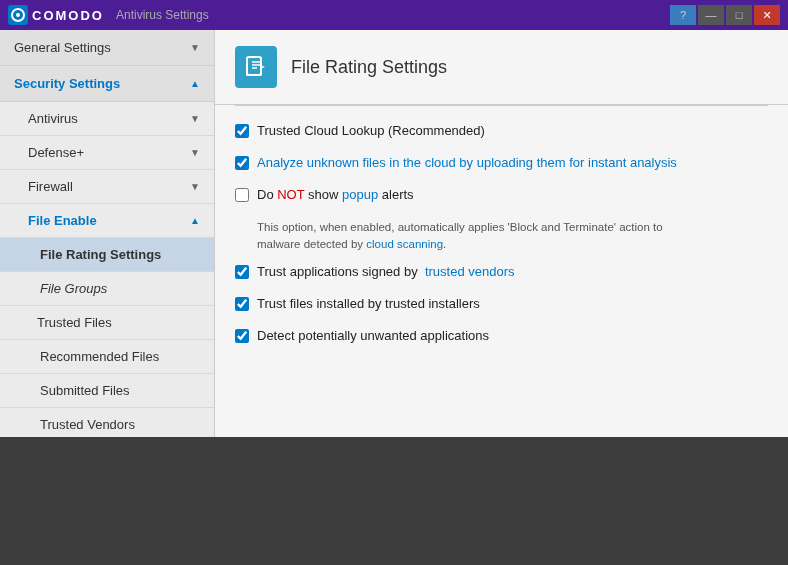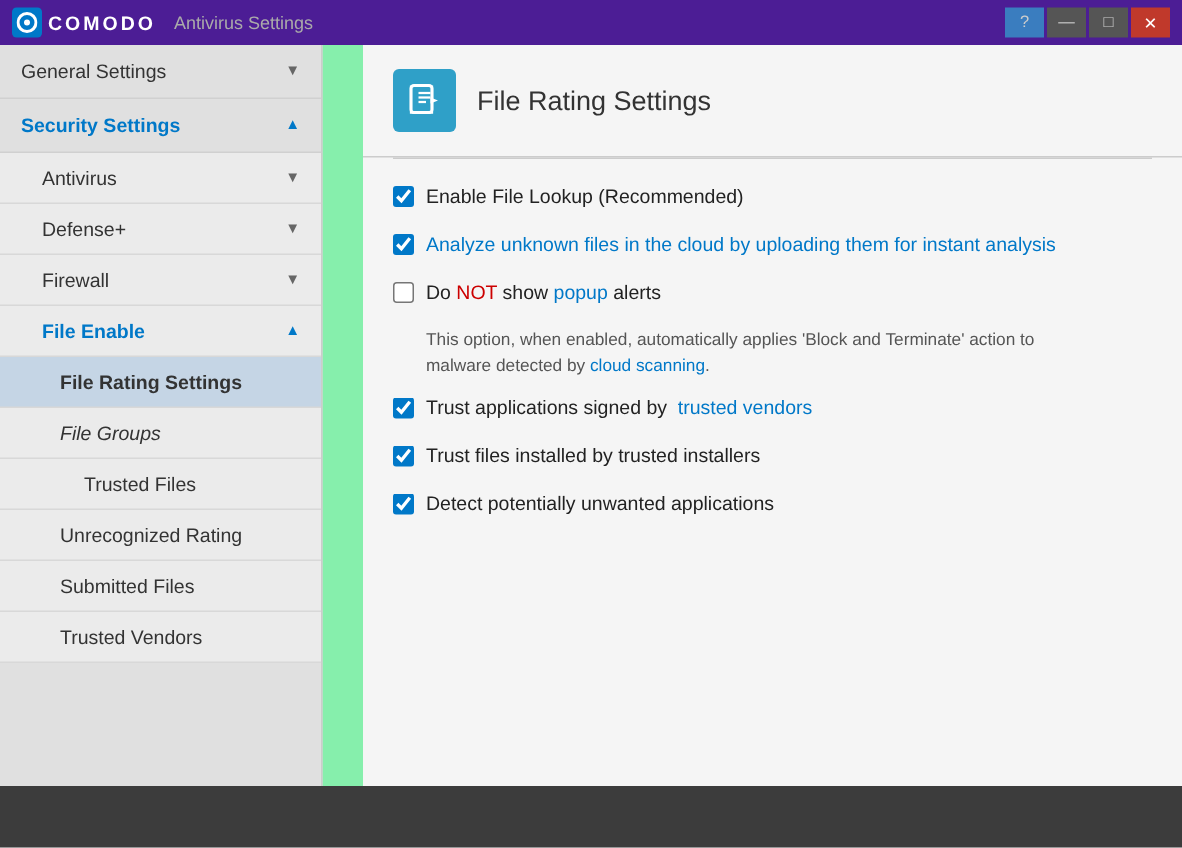--- a/index.html
+++ b/index.html
@@ -66,23 +66,22 @@
       display: flex;
       align-items: center;
       justify-content: center;
     }
     .titlebar-btn.close { background: #c0392b; color: white; }
     .titlebar-btn.help { background: #3a7dbf; }
 
     
     .main-container {
       display: flex;
-      height: 494px;
-      background: #86efac;
-      gap: 27px;
+      height: 407px;
+      background: #c2410c;
     }
 
     
     .sidebar {
       width: 215px;
       background: #e0e0e0;
       border-right: 1px solid #ccc;
       overflow-y: auto;
       flex-shrink: 0;
     }
@@ -261,26 +260,26 @@
     </div>
 
     <div class="sidebar-subitem active" style="padding-left:40px;">
       <span>File Rating Settings</span>
     </div>
 
     <div class="sidebar-subitem" style="padding-left:40px;font-style:italic;">
       <span>File Groups</span>
     </div>
 
-    <div class="sidebar-subitem" style="padding-left:56px;">
+    <div class="sidebar-subitem" style="padding-left:37px;">
       <span>Trusted Files</span>
     </div>
 
     <div class="sidebar-subitem" style="padding-left:40px;">
-      <span>Unrecognized Rating</span>
+      <span>Recommended Files</span>
     </div>
 
     <div class="sidebar-subitem" style="padding-left:40px;">
       <span>Submitted Files</span>
     </div>
 
     <div class="sidebar-subitem" style="padding-left:40px;">
       <span>Trusted Vendors</span>
     </div>
 
@@ -300,21 +299,21 @@
         </svg>
       </div>
       <span class="content-title">File Rating Settings</span>
     </div>
     <hr class="header-divider">
 
     <div class="content-body">
 
       <div class="setting-row">
         <input type="checkbox" checked="" style="">
-        <span class="setting-label">Enable File Lookup (Recommended)</span>
+        <span class="setting-label">Trusted Cloud Lookup (Recommended)</span>
       </div>
 
       <div class="setting-row">
         <input type="checkbox" checked="" style="">
         <span class="setting-label blue">
           Analyze unknown <span class="link">files</span> in the cloud by uploading them for instant analysis
         </span>
       </div>
 
       <div class="setting-row">

